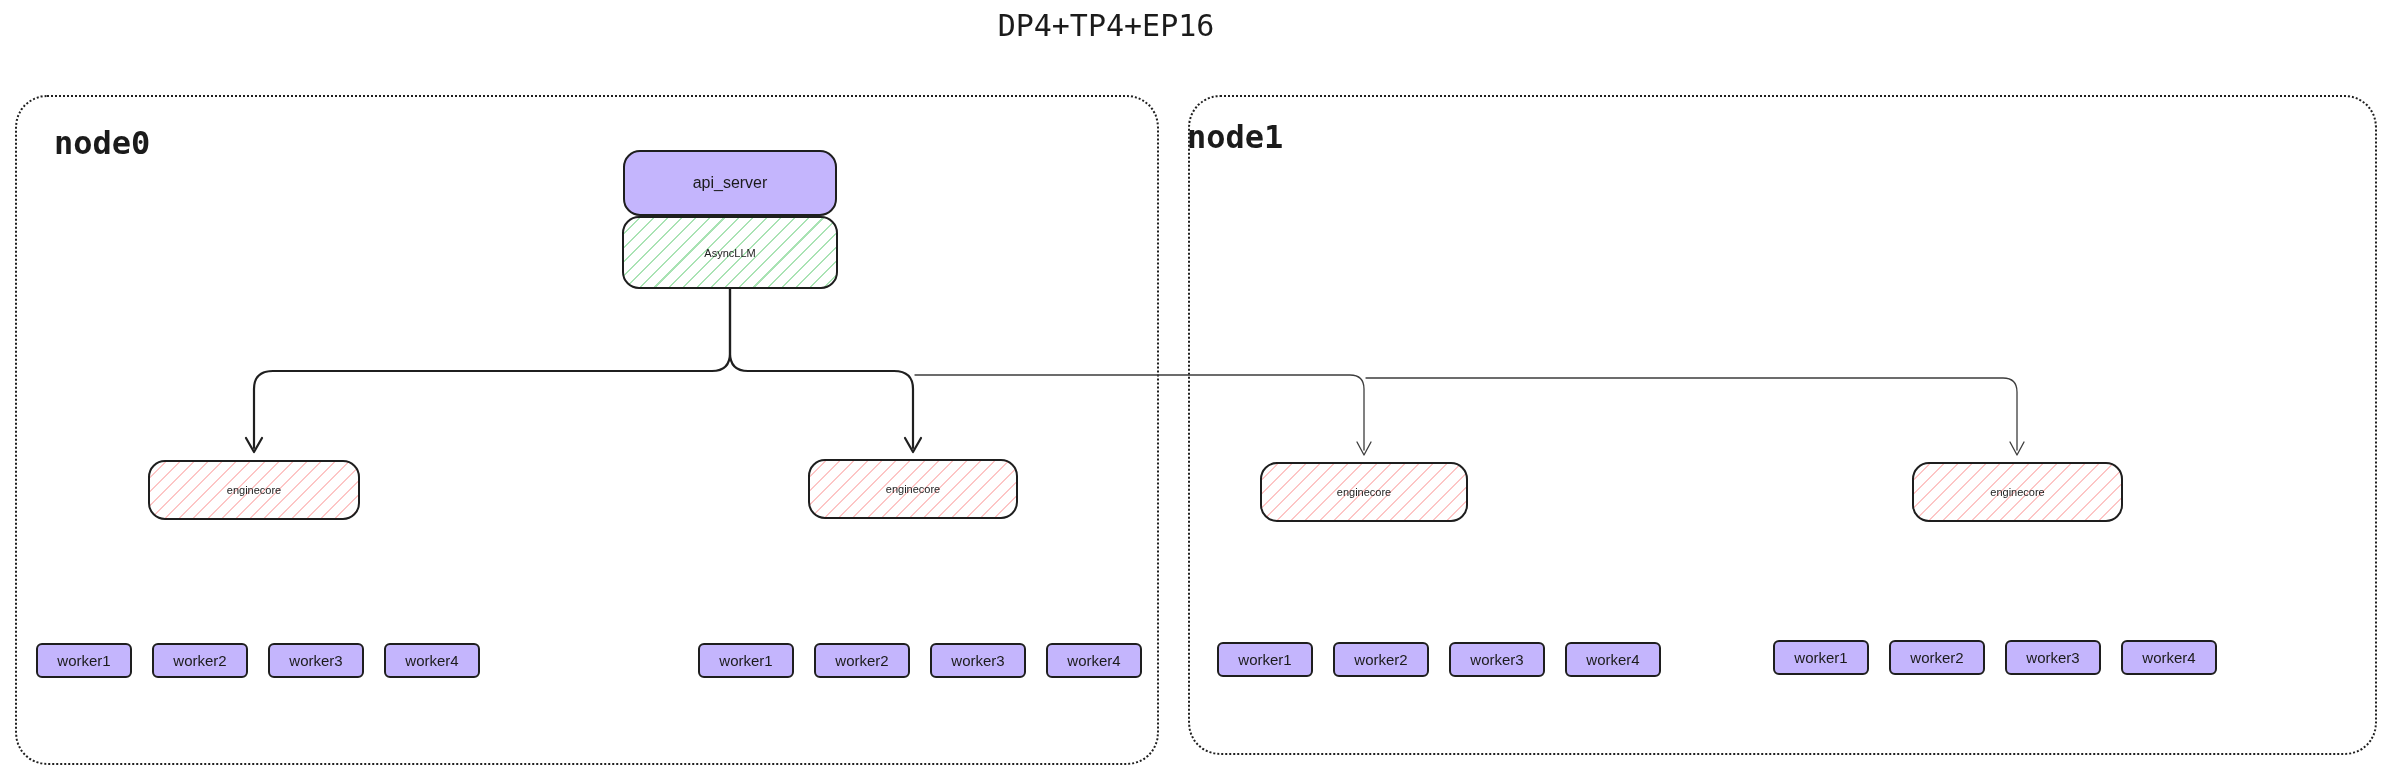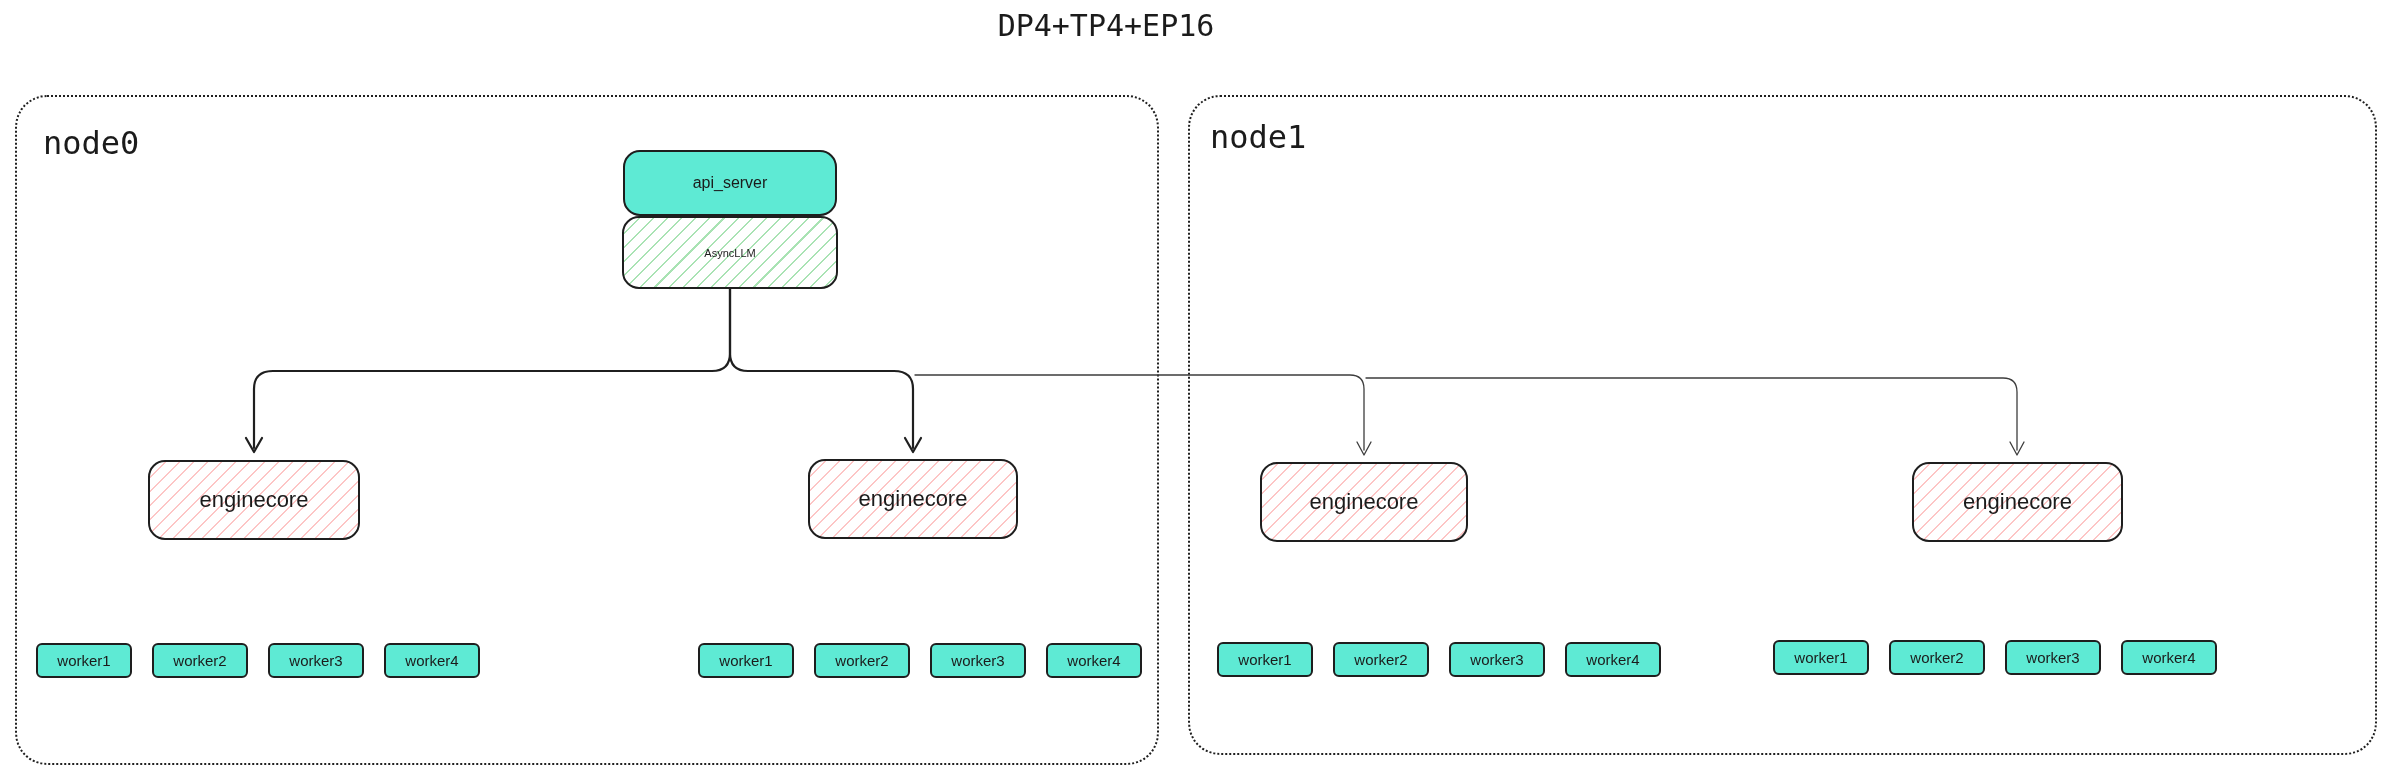--- a/index.html
+++ b/index.html
@@ -34,35 +34,36 @@
     border: 2.5px dotted #1f1f1f;
     border-radius: 32px;
     background: transparent;
   }
   .node0 { left: 15px;   top: 95px; width: 1140px; height: 666px; }
   .node1 { left: 1188px; top: 95px; width: 1185px; height: 656px; }
 
   .node-label {
     position: absolute;
     font-family: "DejaVu Sans Mono", monospace;
-    font-weight: 400;
+    font-weight: 700;
     font-size: 32px;
     color: #1b1b1b;
     white-space: nowrap;
+    margin-left: 11px;
   }
   .node0-label { left: 43px;   top: 124px; }
-  .node1-label { left: 1210px; top: 118px; }
+  .node1-label { left: 1176px; top: 118px; }
 
   .shape {
     position: absolute;
     display: flex;
     align-items: center;
     justify-content: center;
     border: 2px solid #1e1e1e;
-    background: #5eead4;
+    background: #c4b5fd;
     box-sizing: border-box;
     white-space: nowrap;
   }
 
   .api-server {
     left: 623px; top: 150px; width: 214px; height: 66px;
     border-radius: 17px;
     font-size: 16px;
   }
   .async-llm {
@@ -73,23 +74,23 @@
     background-image: repeating-linear-gradient(
       135deg,
       rgba(64, 192, 87, 0.45) 0px,
       rgba(64, 192, 87, 0.45) 1.5px,
       transparent 1.5px,
       transparent 10px
     );
   }
 
   .enginecore {
-    height: 80px;
+    height: 60px;
     border-radius: 17px;
-    font-size: 22px;
+    font-size: 11px;
     background-color: #ffffff;
     background-image: repeating-linear-gradient(
       135deg,
       rgba(250, 110, 110, 0.40) 0px,
       rgba(250, 110, 110, 0.40) 1.4px,
       transparent 1.4px,
       transparent 10px
     );
     text-align: right;
   }

